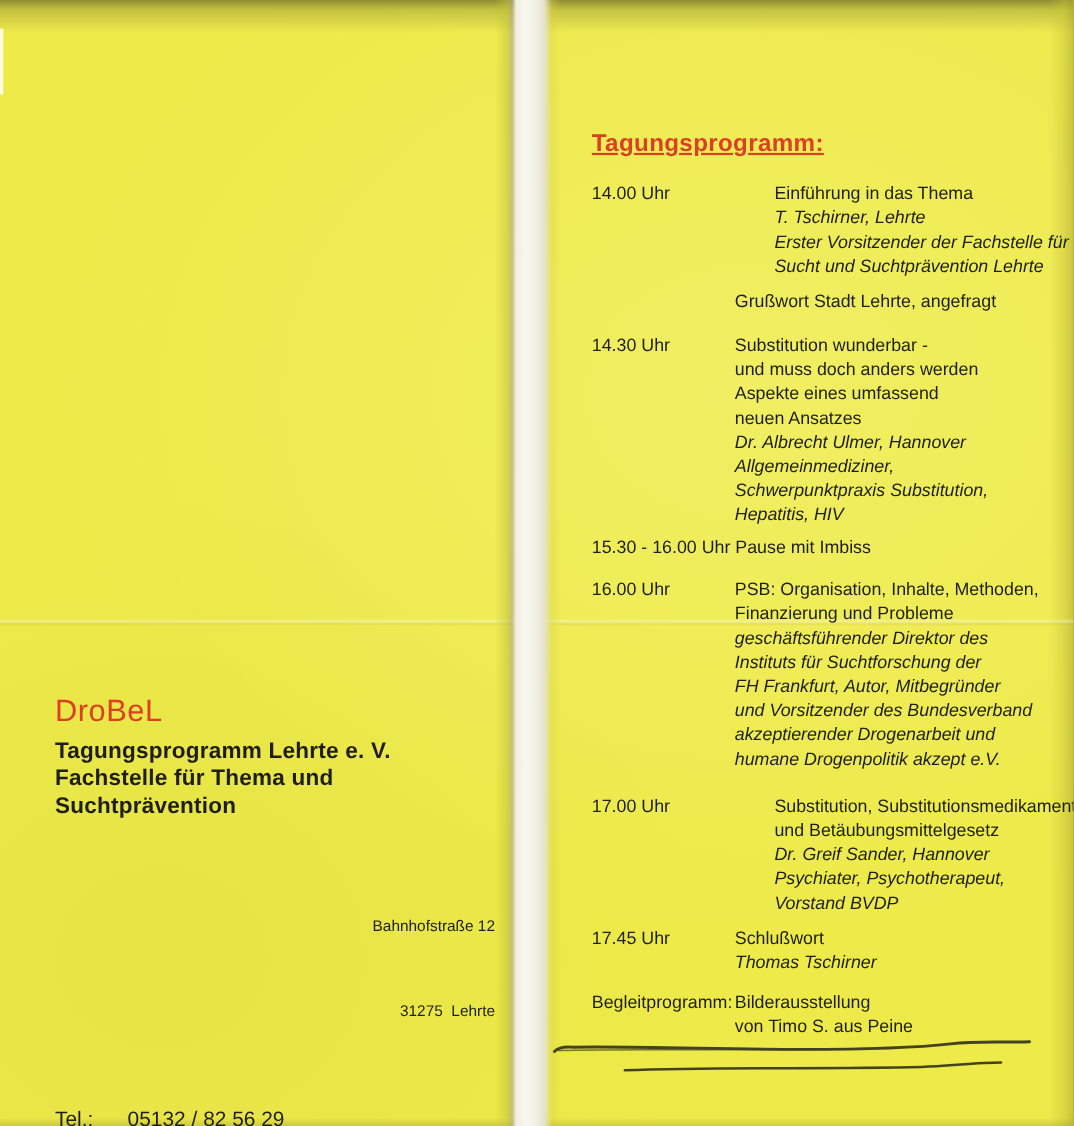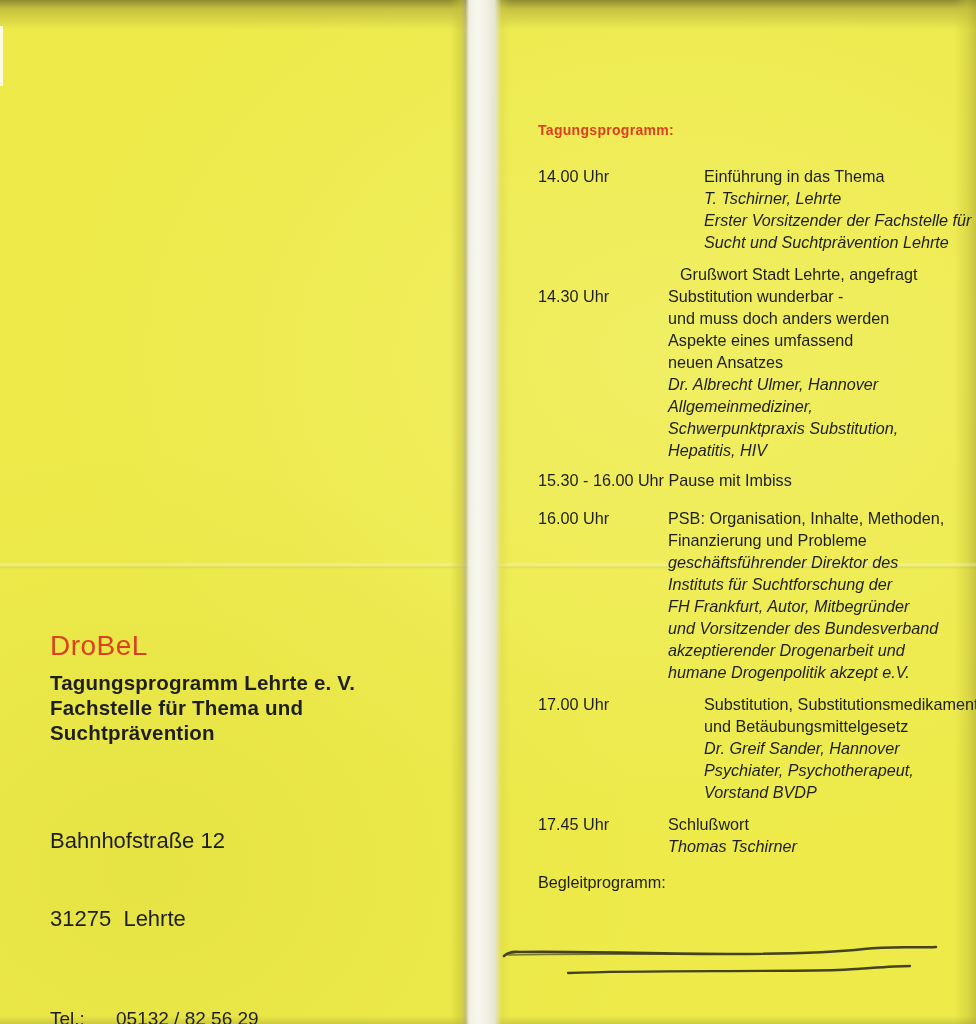--- a/index.html
+++ b/index.html
@@ -55,37 +55,37 @@
     opacity:.8;
   }
 
   
   .left-panel{position:absolute;left:50px;top:630px;width:400px;}
   .brand{
     font-size:28px;font-weight:normal;letter-spacing:.5px;
     line-height:32px;margin-bottom:8px;
   }
   .org{font-size:20.5px;font-weight:bold;line-height:25px;letter-spacing:.2px;margin-bottom:31px;}
-  .address{font-size:22px;line-height:26px;margin-bottom:22px;white-space:pre-wrap;}
+  .address{font-size:14px;line-height:26px;margin-bottom:22px;white-space:pre-wrap;text-align:right;}
   .contact .row-c{display:flex;font-size:19px;line-height:26.5px;}
   .contact .lbl{min-width:66px;}
   
   .right-panel{position:absolute;left:538px;top:118px;width:434px;}
-  .prog-title{font-size:14px;font-weight:bold;letter-spacing:.3px;line-height:24px;margin-bottom:23px;}
+  .prog-title{font-size:22px;font-weight:bold;letter-spacing:.3px;line-height:24px;margin-bottom:23px;text-decoration:underline;}
   .prow{display:flex;}
   .ptime{width:130px;flex-shrink:0;font-size:16.2px;line-height:22px;white-space:nowrap;}
   .pdesc{flex:1;font-size:16.2px;line-height:22px;}
   .pdesc div{white-space:nowrap;}
   .it{font-style:italic;}
   .fullline{font-size:16.2px;line-height:22px;white-space:nowrap;}
   .mb10{margin-bottom:10px;gap:36px;}
-  .mb18{gap:12px;}
+  .mb18{margin-bottom:18px;}
   .mb8{margin-bottom:8px;}
   .mb16{margin-bottom:16px;}
-  .mb7{margin-bottom:10px;}
+  .mb7{margin-bottom:21px;}
   .mb14{margin-bottom:14px;}
   
   .pen{position:absolute;left:498px;top:940px;width:448px;height:44px;pointer-events:none;}
 </style>
 </head>
 <body>
 
 <div class="page">
   <div class="paper-tone"></div>
   <div class="edge-top"></div>
@@ -179,20 +179,24 @@
     <div class="prow mb14">
       <div class="ptime">17.45 Uhr</div>
       <div class="pdesc">
         <div>Schlußwort</div>
         <div class="it">Thomas Tschirner</div>
       </div>
     </div>
 
     <div class="prow">
       <div class="ptime">Begleitprogramm:</div>
+      <div class="pdesc">
+        <div>Bilderausstellung</div>
+        <div>von Timo S. aus Peine</div>
+      </div>
     </div>
   </div>
 
   <svg class="pen" viewBox="0 0 448 44">
     <path d="M 6 16 q 5 -5 16 -4 C 80 11 160 14 230 14 C 300 14 340 12 366 9 C 392 6 414 8 438 7" fill="none" stroke="#45431f" stroke-width="2.6" stroke-linecap="round"></path>
     <path d="M 10 15 C 90 13 200 16 300 13" fill="none" stroke="#45431f" stroke-width="1.4" stroke-linecap="round" opacity="0.7"></path>
     <path d="M 70 33 C 150 30 250 32 340 30 C 365 29 392 26 412 26" fill="none" stroke="#45431f" stroke-width="2.3" stroke-linecap="round"></path>
   </svg>
 </div>
 

